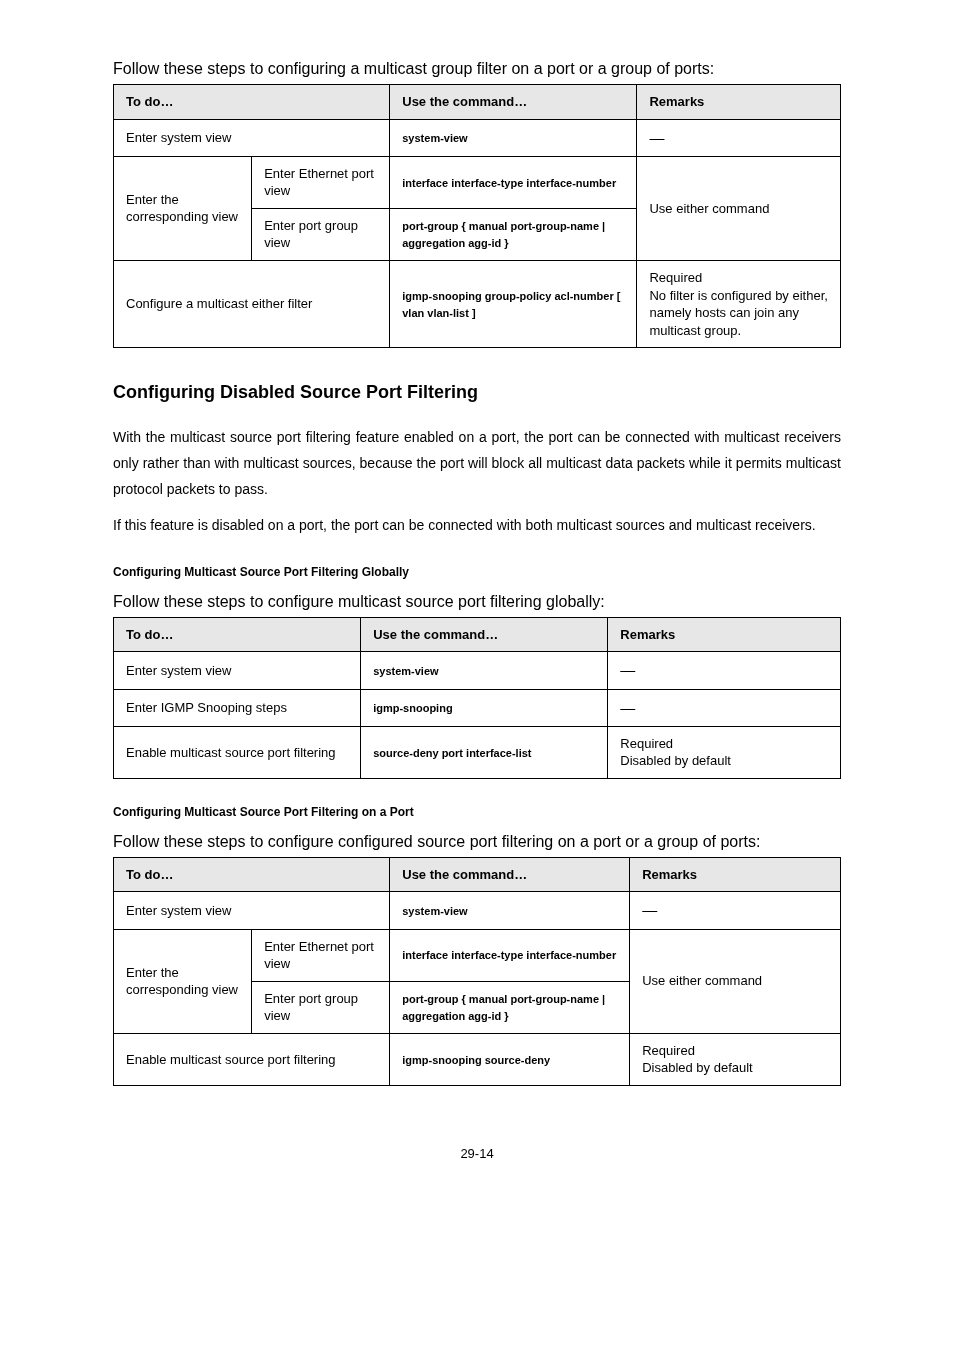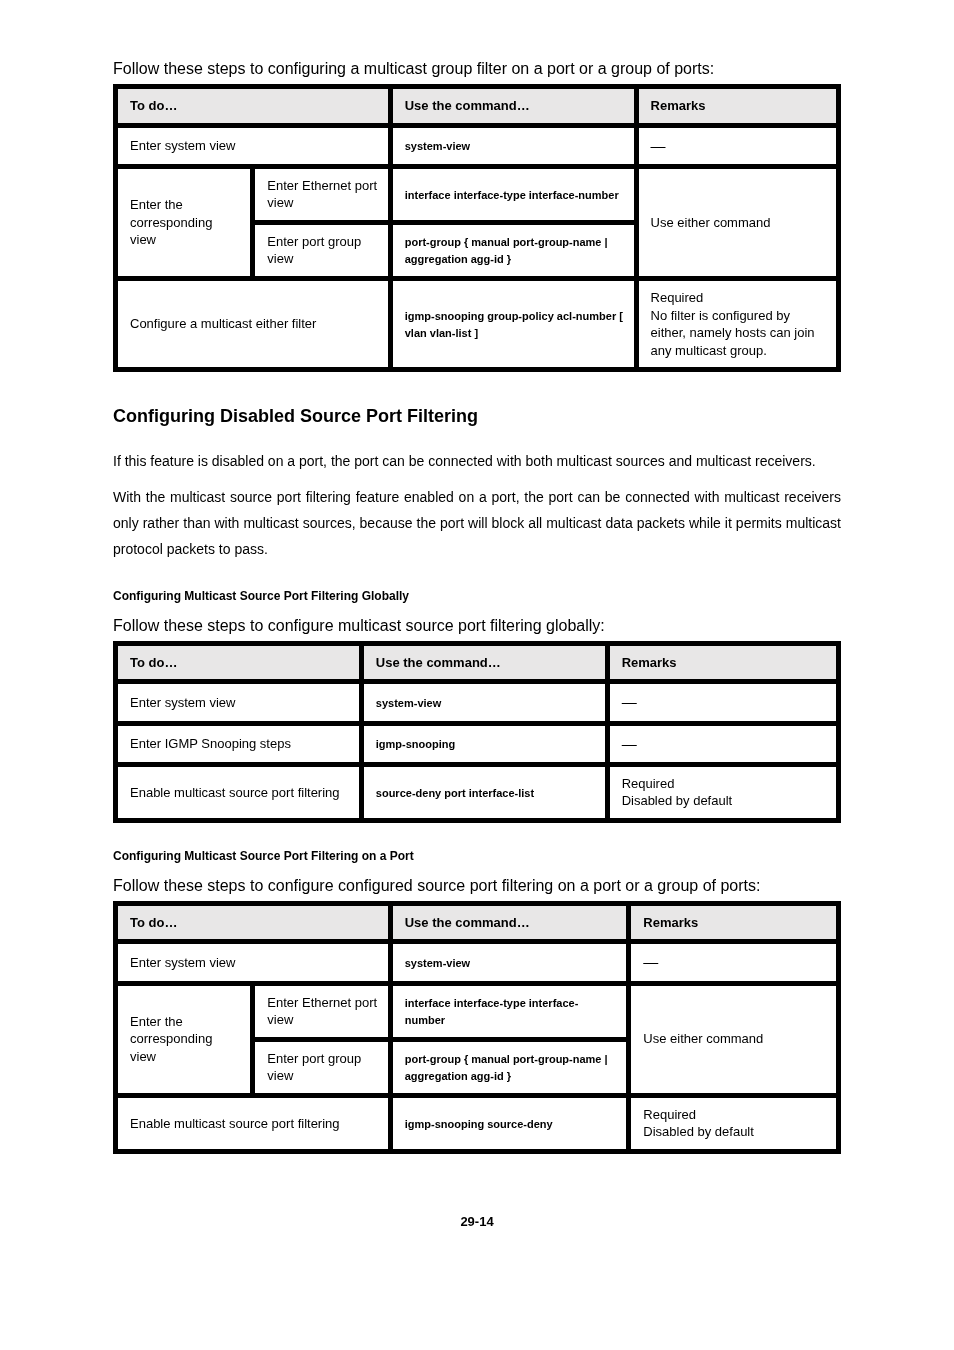--- a/index.html
+++ b/index.html
@@ -37,42 +37,41 @@
   font-family: Liberation Sans, sans-serif;
   font-size: 11px;
   font-weight: bold;
 }
 .tbl {
   width: 100%;
   border-collapse: collapse;
   table-layout: fixed;
 }
 .tbl th, .tbl td {
-  border: 5px solid #000000;
+  border: 1px solid #000000;
   font-size: 13px;
   padding: 8px 10px 8px 12px;
   vertical-align: middle;
   text-align: left;
   line-height: 1.35;
 }
 .tbl th {
   background: #e8e7e7;
   font-weight: bold;
 }
 .col-remarks-content {
   line-height: 1.45;
 }
 .dash {
   font-size: 15px;
 }
 .pagenum {
   text-align: center;
   font-size: 13px;
   margin: 60px 0 0 0;
-  font-weight: bold;
 }
 </style>
 </head>
 <body>
 
 <div class="page">
 
   <p class="intro">Follow these steps to configuring a multicast group filter on a port or a group of ports:</p>
 
   <table class="tbl">
@@ -111,22 +110,22 @@
         <td class="col-remarks-content">
           <div>Required</div>
           <div>No filter is configured by either, namely hosts can join any multicast group.</div>
         </td>
       </tr>
     </tbody>
   </table>
 
   <h2 class="section-hdr">Configuring Disabled Source Port Filtering</h2>
 
+  <p class="intro-lg">With the multicast source port filtering feature enabled on a port, the port can be connected with multicast receivers only rather than with multicast sources, because the port will block all multicast data packets while it permits multicast protocol packets to pass.</p>
   <p class="intro-lg">If this feature is disabled on a port, the port can be connected with both multicast sources and multicast receivers.</p>
-  <p class="intro-lg">With the multicast source port filtering feature enabled on a port, the port can be connected with multicast receivers only rather than with multicast sources, because the port will block all multicast data packets while it permits multicast protocol packets to pass.</p>
 
   <h3 class="sub-hdr">Configuring Multicast Source Port Filtering Globally</h3>
   <p class="intro">Follow these steps to configure multicast source port filtering globally:</p>
 
   <table class="tbl">
     <colgroup>
       <col style="width:34%">
       <col style="width:34%">
       <col style="width:32%">
     </colgroup>

